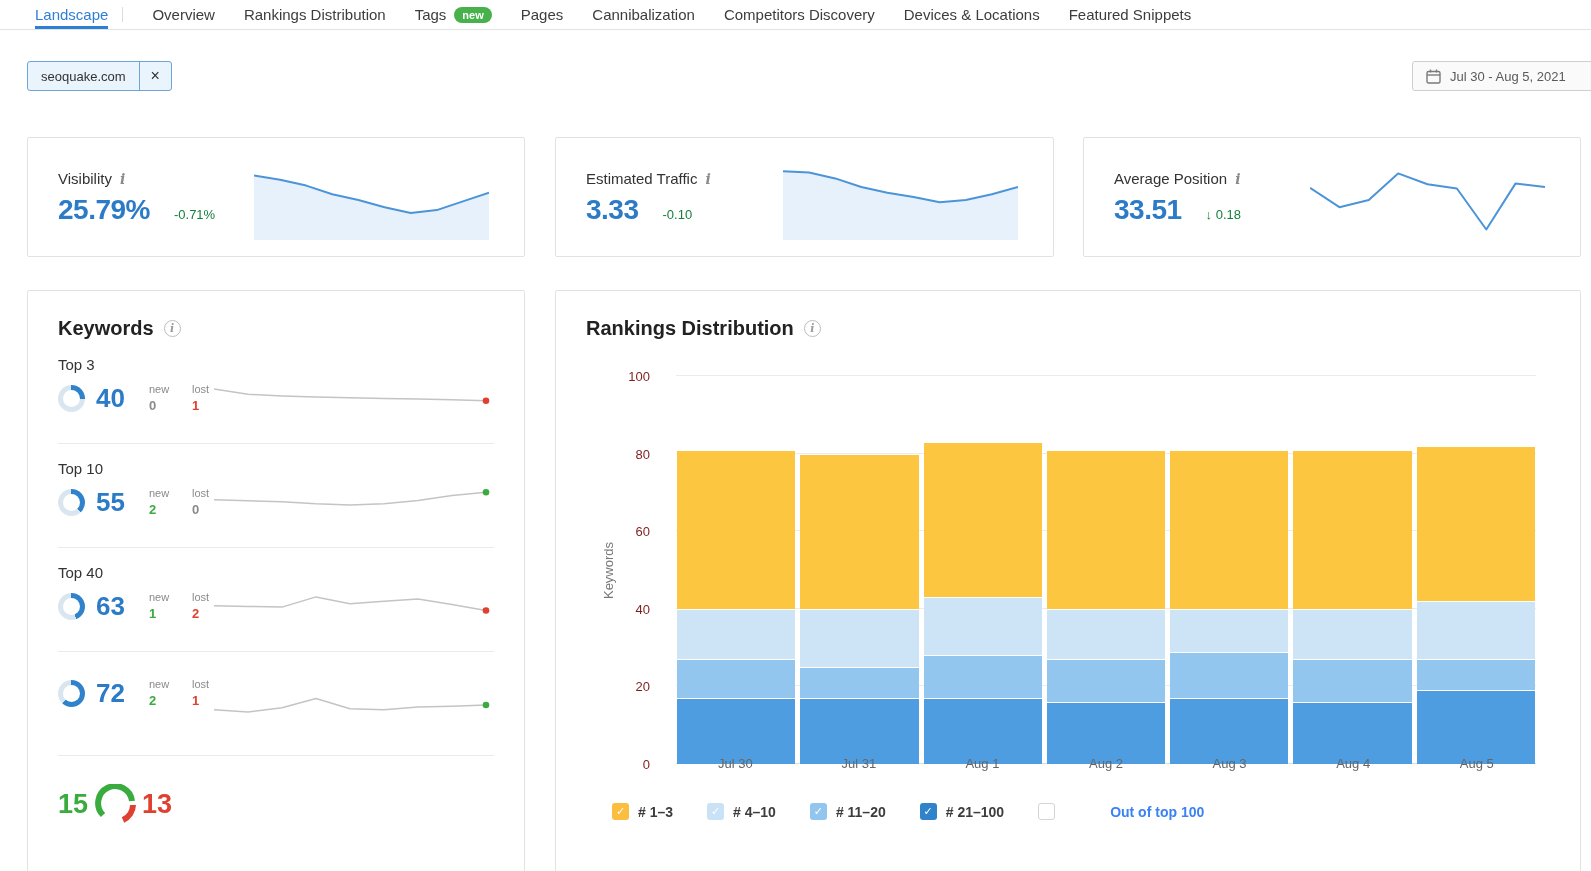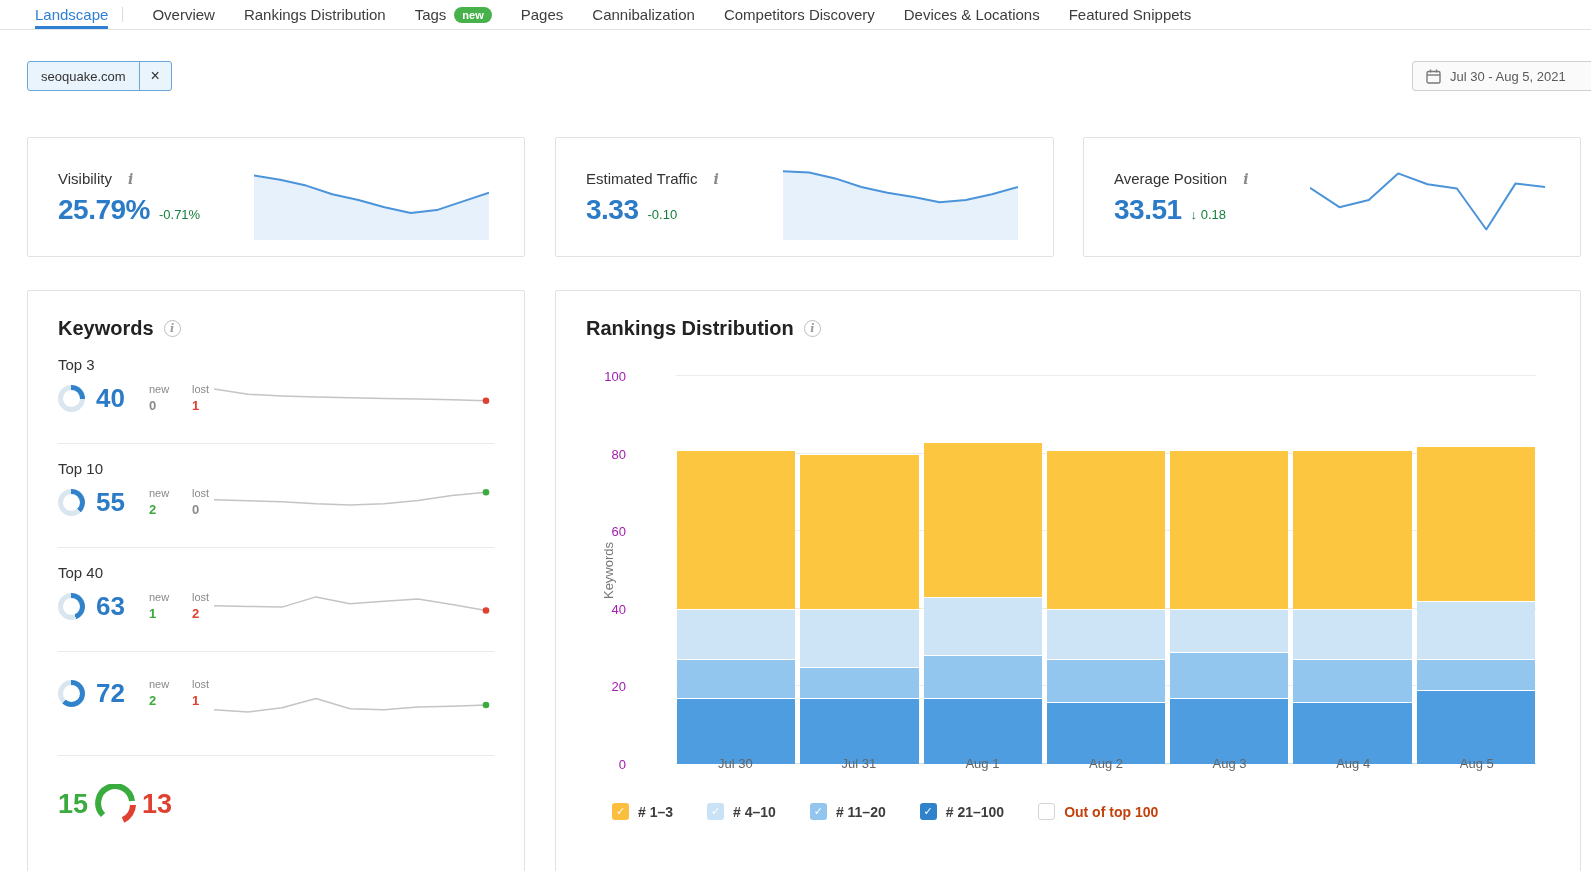--- a/index.html
+++ b/index.html
@@ -21,23 +21,23 @@
   .chip-close { display:flex; align-items:center; padding:0 11px; border-left:1px solid #6ea5d8; font-size:16px; color:#333; cursor:pointer; }
   .date-btn { position:absolute; left:1412px; top:61px; width:240px; height:30px; display:flex; align-items:center; gap:9px;
               padding:0 13px; border:1px solid #cfcfcf; border-radius:3px; background:#fafafa; font-size:13px; color:#5a5a5a; }
 
   
   .card { position:absolute; background:#fff; border:1px solid #e2e2e2; border-radius:2px; }
   #card-visibility { left:27px;  top:137px; width:498px; height:120px; }
   #card-traffic    { left:555px; top:137px; width:499px; height:120px; }
   #card-position   { left:1083px;top:137px; width:498px; height:120px; }
 
-  .metric-title { position:absolute; left:30px; top:32px; font-size:15px; color:#333; display:flex; gap:16px; align-items:baseline; }
+  .metric-title { position:absolute; left:30px; top:32px; font-size:15px; color:#333; display:flex; gap:8px; align-items:baseline; }
   .info-i { font-family:"DejaVu Serif",serif; font-style:italic; font-weight:bold; color:#8a8a8a; font-size:14px; }
-  .metric-value-row { position:absolute; left:30px; top:56px; display:flex; align-items:baseline; gap:9px; }
+  .metric-value-row { position:absolute; left:30px; top:56px; display:flex; align-items:baseline; gap:24px; }
   .metric-value { font-size:28px; font-weight:bold; color:#2b7bc7; letter-spacing:-0.5px; }
   .metric-delta { font-size:13px; color:#15803d; }
   .metric-spark { position:absolute; right:35px; top:22px; width:235px; height:80px; }
 
   
   #card-keywords { left:27px; top:290px; width:498px; height:640px; padding:26px 30px; }
   .card-head { display:flex; align-items:center; gap:10px; font-size:20px; font-weight:bold; color:#222; }
   .info-circle { width:17px; height:17px; border:1px solid #bdbdbd; border-radius:50%; color:#9a9a9a;
                  font-size:11px; font-family:"DejaVu Serif",serif; font-style:italic; font-weight:bold;
                  display:flex; align-items:center; justify-content:center; flex:none; }
@@ -56,35 +56,35 @@
   .imp-label { font-size:15px; color:#333; }
   .imp-row { display:flex; align-items:center; gap:4px; margin-top:10px; }
   .imp-green { color:#3aab3e; font-size:27px; font-weight:bold; }
   .imp-red { color:#e0402f; font-size:27px; font-weight:bold; }
 
   
   #card-rankings { left:555px; top:290px; width:1026px; height:640px; }
   #card-rankings .card-head { position:absolute; left:30px; top:26px; }
   .ylabel { position:absolute; left:24px; top:272px; transform:rotate(-90deg); font-size:13px; color:#777; }
   .yticks { position:absolute; left:60px; top:85px; width:38px; height:388px; }
-  .ytick { position:absolute; right:28px; transform:translateY(50%); font-size:13px; color:#a21caf;margin-left:24px; }
+  .ytick { position:absolute; right:4px; transform:translateY(50%); font-size:13px; color:#7f1d1d;margin-left:24px; }
   .plot { position:absolute; left:120px; top:85px; width:860px; height:388px; }
   .gridline { position:absolute; left:0; right:0; height:1px; background:#ececec; }
   .gridline.base { background:#dcdcdc; }
   .bars { position:absolute; inset:0; display:flex; align-items:flex-end; gap:5px; padding:0 1px; }
   .bar-col { flex:1; height:100%; display:flex; flex-direction:column-reverse; justify-content:flex-start; cursor:pointer; }
   .seg { width:100%; border-top:1px solid #fff; }
   .xlabels { position:absolute; left:120px; top:465px; width:860px; display:flex; gap:5px; }
   .xlabel { flex:1; text-align:center; font-size:13px; color:#666; }
   .legend { position:absolute; left:56px; top:512px; display:flex; gap:34px; align-items:center; }
   .legend-item { display:flex; align-items:center; gap:9px; font-size:14px; font-weight:bold; color:#3c3c3c; cursor:pointer; }
   .legend-cb { width:17px; height:17px; border-radius:3px; display:flex; align-items:center; justify-content:center;
                color:#fff; font-size:11px; flex:none; }
   .legend-item.unchecked .legend-cb { border:1px solid #d5d5d5; background:#fff; }
-  .legend-item.unchecked .legend-label { color:#c2410c; }
+  .legend-item.unchecked .legend-label { color:#3b82f6;margin-left:46px; }
 </style>
 </head>
 <body>
 
 <nav class="tabbar">
   <div class="tab active">
       <span>Landscape</span>
     </div>
   <div class="tab-sep"></div>
   <div class="tab">

